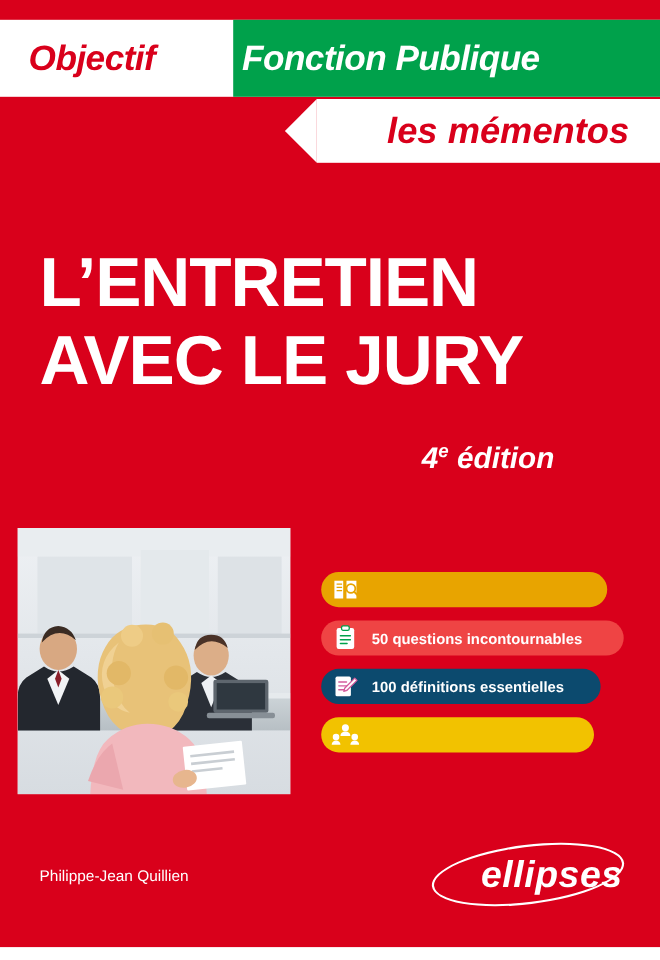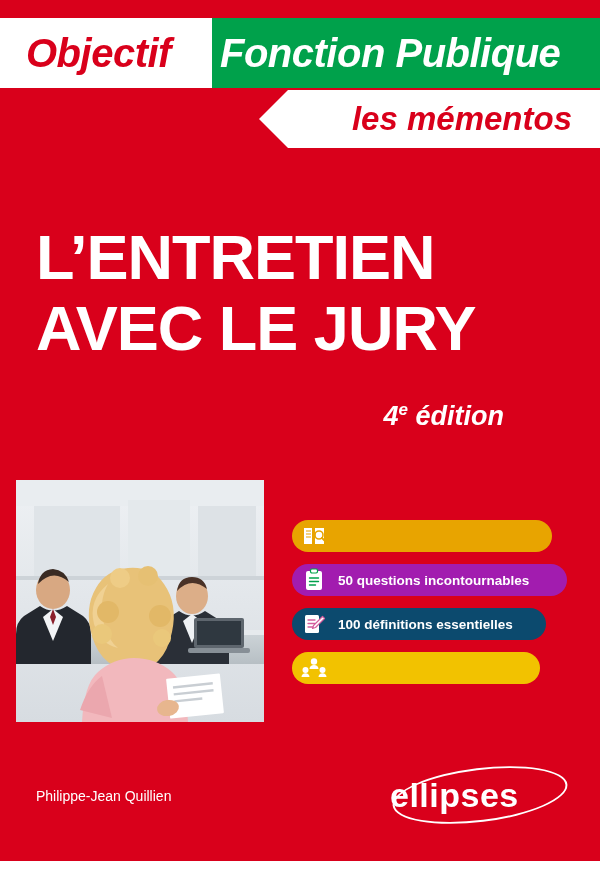--- a/index.html
+++ b/index.html
@@ -38,21 +38,21 @@
     left: 212px;
     width: 388px;
     height: 70px;
     background: #00a14b;
   }
   .banner-text {
     position: absolute;
     top: 0;
     height: 70px;
     line-height: 70px;
-    font-size: 40px;
+    font-size: 32px;
     font-weight: bold;
     font-style: italic;
     letter-spacing: -0.5px;
   }
   .banner-objectif {
     left: 26px;
     color: #d9001b;
   }
   .banner-fonction {
     left: 220px;
@@ -156,21 +156,21 @@
     justify-content: center;
   }
   .bullet-label {
     color: #ffffff;
     font-size: 13.5px;
     font-weight: bold;
     white-space: nowrap;
     padding-left: 2px;
   }
   .b1 { background: #e8a400; width: 260px; }
-  .b2 { background: #a21caf; width: 275px; }
+  .b2 { background: #ef4444; width: 275px; }
   .b3 { background: #0c4a6e; width: 254px; }
   .b4 { background: #f2c200; width: 248px; }
   .b1 .bullet-label, .b2 .bullet-label, .b3 .bullet-label { color:#ffffff; }
   .b4 .bullet-label { color:#ffffff; }
 
   
   .author {
     position: absolute;
     left: 36px;
     top: 788px;
@@ -186,22 +186,23 @@
     top: 762px;
     width: 176px;
     height: 62px;
     color: #ffffff;
   }
   .publisher-name {
     position: absolute;
     left: 0;
     top: 14px;
     width: 176px;
-    text-align: left;
+    text-align: right;
     font-size: 34px;
+    font-style: italic;
     font-weight: bold;
     letter-spacing: 0.5px;
   }
   .publisher-ellipse {
     position: absolute;
     left: 2px;
     top: 6px;
     width: 172px;
     height: 50px;
     border: 2px solid #ffffff;

